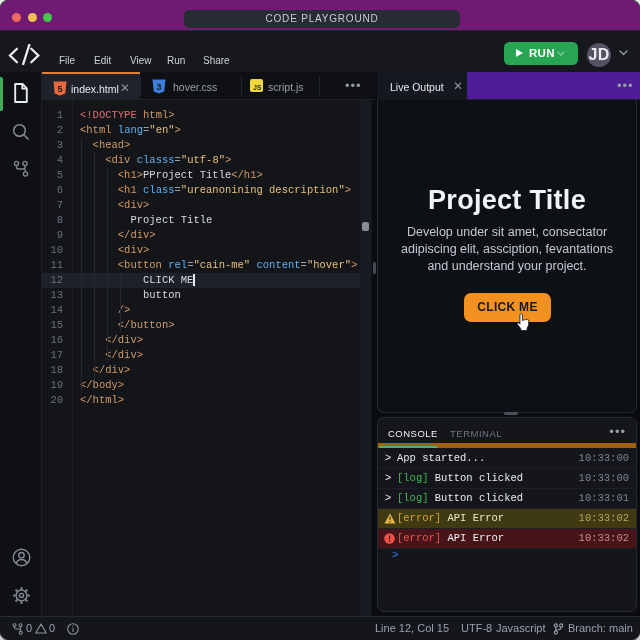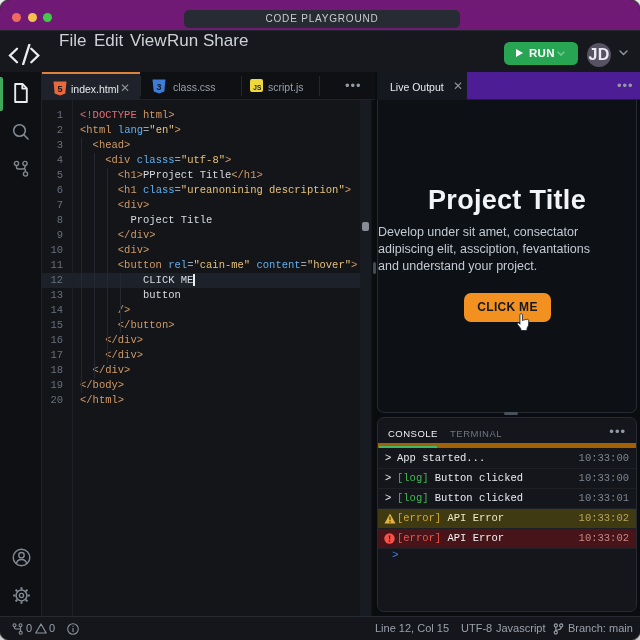--- a/index.html
+++ b/index.html
@@ -7,21 +7,21 @@
 #win { position:absolute; left:0; top:0; width:640px; height:640px; background:#0b0c10; border-radius:10px; overflow:hidden; box-shadow:0 0 0 1px rgba(0,0,0,.6), 0 6px 24px rgba(0,0,0,.5); }
 
 
 #titlebar { position:absolute; left:0; top:0; width:640px; height:30px; background:#701a75; }
 .dot { position:absolute; top:13px; width:9px; height:9px; border-radius:50%; }
 #pill { position:absolute; left:184px; top:10px; width:276px; height:18px; background:#272b33; border-radius:5px; color:#c9cdd3; font-size:10px; letter-spacing:.8px; text-align:center; line-height:18px; }
 
 
 #menubar { position:absolute; left:0; top:30px; width:640px; height:42px; background:#16181e; border-top:1px solid #23262d; }
 
-.menuitem { position:absolute; top:0; color:#ced2d8; font-size:17px; }
+.menuitem { position:absolute; top:24px; color:#ced2d8; font-size:10px; }
 #searchbox { position:absolute; left:267px; top:11px; width:229px; height:20px; background:#1e222a; border:1px solid #363b45; border-radius:4px; color:#8a919c; font-size:10px; letter-spacing:.4px; line-height:19px; padding-left:11px; }
 #runbtn { position:absolute; left:504px; top:11px; width:74px; height:22.5px; background:#27a553; border-radius:5.5px; }
 #runbtn .play { position:absolute; left:12px; top:7px; width:0; height:0; border-left:7px solid #fff; border-top:4px solid transparent; border-bottom:4px solid transparent; }
 #runbtn .txt { position:absolute; left:25px; top:5px; color:#fff; font-size:11.5px; font-weight:bold; letter-spacing:.3px; }
 #avatar { position:absolute; left:587px; top:12px; width:24px; height:24px; border-radius:50%; background:#575263; color:#eceaf2; font-size:16px; font-weight:bold; text-align:center; line-height:24px; letter-spacing:.3px; }
 
 
 #tabstrip { position:absolute; left:42px; top:72px; width:333px; height:28px; background:#0e1014; border-bottom:1px solid #1f2229; }
 #rtabstrip { position:absolute; left:377px; top:72px; width:263px; height:28px; background:#4c1d95; border-bottom:1px solid #1f2229; }
 .tab { position:absolute; top:0; height:28px; }
@@ -46,21 +46,21 @@
 .str { color:#e5c07b; }
 .pun { color:#9aa2ac; }
 .guide { position:absolute; width:1px; background:#242830; }
 #cursor { position:absolute; left:151.4px; top:174px; width:1.5px; height:12px; background:#eceef2; }
 #sbtrack { position:absolute; left:318px; top:0; width:11px; height:516px; background:#181b21; }
 #sbthumb { position:absolute; left:320px; top:122px; width:7px; height:9px; background:#878d95; border-radius:2px; }
 
 
 #liveout { position:absolute; left:377px; top:100px; width:260px; height:313px; background:#0d1015; border:1px solid #262a32; border-top:none; border-radius:0 0 7px 7px; }
 #lo-title { position:absolute; left:0; top:84.5px; width:258px; text-align:center; color:#f2f4f7; font-size:27px; font-weight:bold; letter-spacing:.3px; }
-#lo-para { position:absolute; left:0; top:124px; width:258px; text-align:left; color:#c3cad3; font-size:12.5px; line-height:16.8px; }
+#lo-para { position:absolute; left:0; top:124px; width:258px; text-align:center; color:#c3cad3; font-size:12.5px; line-height:16.8px; }
 #lo-btn { position:absolute; left:86px; top:193px; width:87px; height:29px; background:#f29120; border-radius:7px; color:#15191f; font-size:12px; font-weight:bold; text-align:center; line-height:29px; letter-spacing:.3px; }
 
 
 #console { position:absolute; left:377px; top:417px; width:260px; height:195px; background:#14161c; border:1px solid #262a32; border-radius:7px; }
 #con-head { position:absolute; left:0; top:0; width:258px; height:30px; border-bottom:5px solid #a16207; }
 #con-underline { position:absolute; left:1px; top:28px; width:58px; height:2px; background:#3fb968; }
 .con-row { position:absolute; left:0; width:258px; height:20px; font-family:"Liberation Mono",monospace; font-size:10.5px; line-height:19px; color:#e8ebef; border-bottom:1px solid #1d2026; }
 .con-row .pre { position:absolute; left:7px; }
 .con-row .msg { position:absolute; left:19px; }
 .con-row .ts { position:absolute; right:7px; color:#7d8590; }
@@ -118,21 +118,21 @@
         </svg>
       <div class="lbl" style="left:29px; color:#e7eaee;">index.html</div>
       <div class="closex" style="left:78px;">✕</div>
     </div>
     <div class="sep" style="left:98px;"></div>
     <div class="tab" style="left:98px; width:100px;">
       <svg class="icon" style="left:12px;" width="14" height="15" viewBox="0 0 14 15">
           <path d="M0.5 0.5 L13.5 0.5 L12.3 12.6 L7 14.4 L1.7 12.6 Z" fill="#3b7dd8"></path>
           <text x="7" y="11" font-family="Liberation Sans" font-size="9" font-weight="bold" fill="#191b21" text-anchor="middle">3</text>
         </svg>
-      <div class="lbl" style="left:33px; color:#99a0a9;">class.css</div>
+      <div class="lbl" style="left:33px; color:#99a0a9;">hover.css</div>
     </div>
     <div class="sep" style="left:199px;"></div>
     <div class="tab" style="left:199px; width:78px;">
       <svg class="icon" style="left:9px;" width="13" height="13" viewBox="0 0 13 13">
           <rect x="0" y="0" width="13" height="13" rx="2" fill="#efd83d"></rect>
           <text x="11.3" y="10.8" font-family="Liberation Sans" font-size="6.5" font-weight="bold" fill="#23252a" text-anchor="end">JS</text>
         </svg>
       <div class="lbl" style="left:27px; color:#99a0a9;">script.js</div>
     </div>
     <div class="sep" style="left:277px;"></div>

